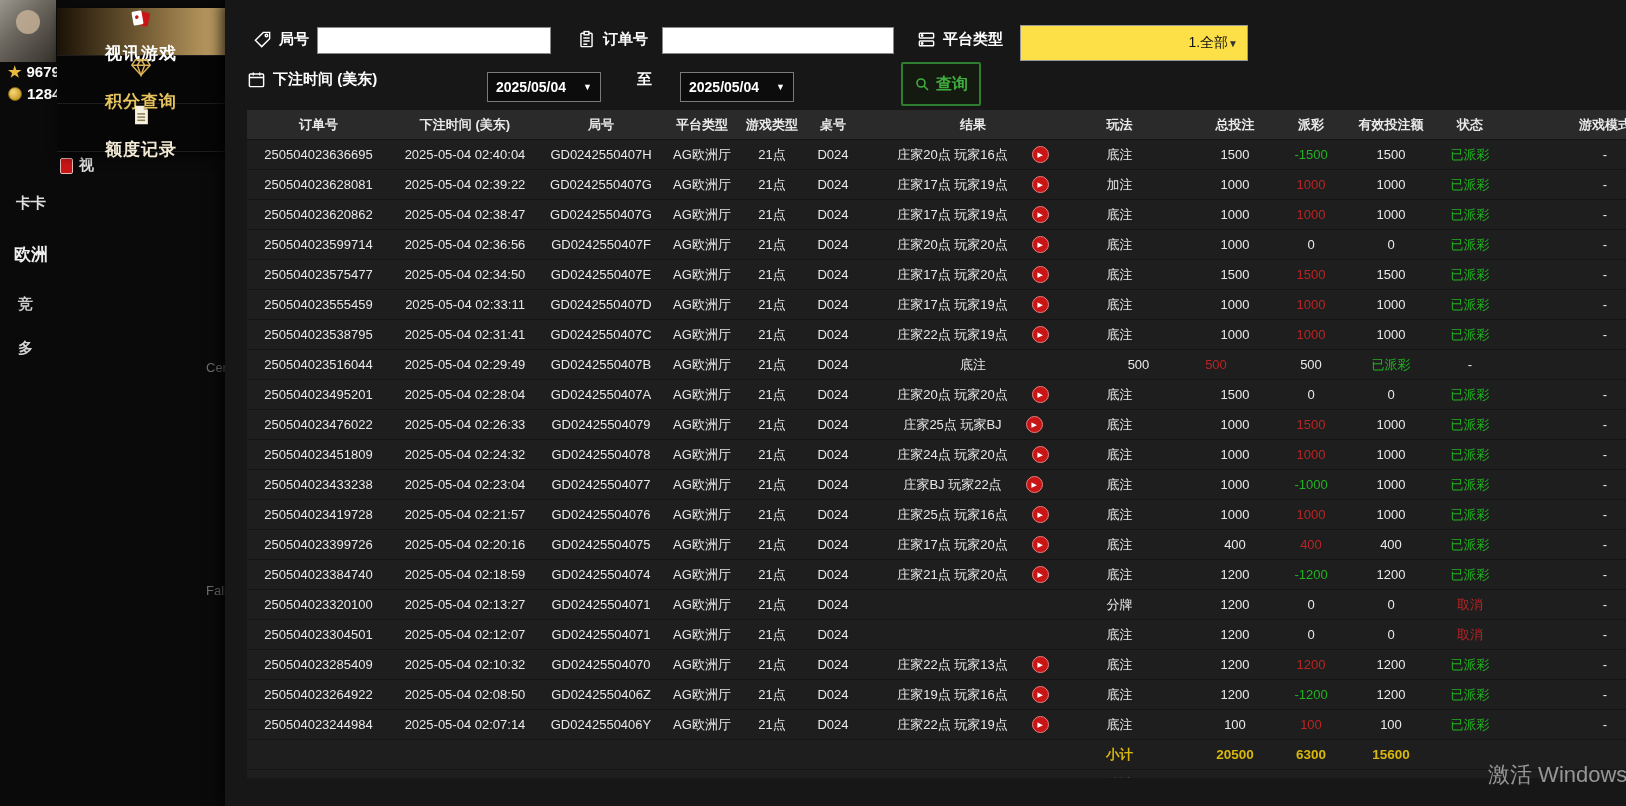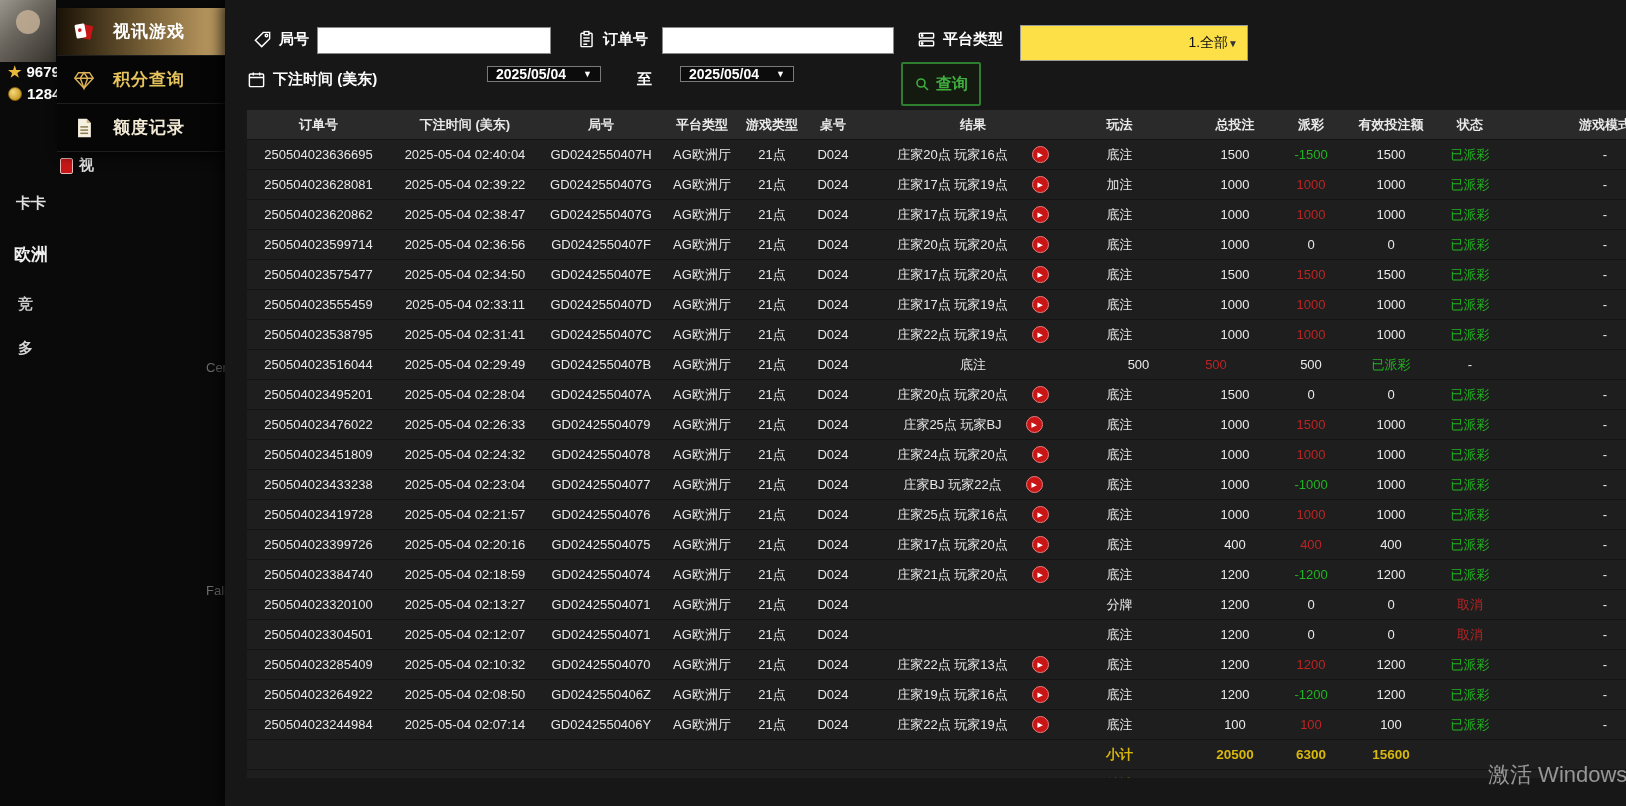--- a/index.html
+++ b/index.html
@@ -18,40 +18,40 @@
   .star-ic{color:#e8b93c;font-size:15px;line-height:1;}
   .coin-ic{width:14px;height:14px;border-radius:50%;
     background:radial-gradient(circle at 35% 35%,#f6d87a,#b8860b);border:1px solid #8a6508;box-sizing:border-box;}
   .frag{position:absolute;color:#ddd;font-weight:bold;font-size:15px;white-space:nowrap;}
   .frag-en{position:absolute;color:#6f6f6f;font-size:13px;font-weight:normal;white-space:nowrap;}
   .mini-card{display:inline-block;width:11px;height:14px;border-radius:2px;
     background:#c81616;border:1px solid #e2bdbd;vertical-align:middle;}
   
   .sidebar{position:absolute;left:57px;top:8px;width:168px;background:#060606;
     box-shadow:3px 4px 10px rgba(0,0,0,.7);}
-  .side-item{height:48px;display:flex;align-items:center;gap:18px;padding-left:16px;
-    border-bottom:1px solid #1d1d1d;cursor:pointer;box-sizing:border-box;}
+  .side-item{height:48px;display:flex;align-items:center;gap:12px;
+    border-bottom:1px solid #1d1d1d;cursor:pointer;box-sizing:border-box;flex-direction:column;}
   .side-item.active{background:linear-gradient(90deg,#1a1206 0%,#7a6238 55%,#c7a468 100%);}
   .side-label{font-size:17px;font-weight:bold;letter-spacing:1px;}
   .lbl-white{color:#ffffff;} .lbl-gold{color:#e6c35c;} .lbl-cream{color:#f3ead6;}
   .side-icon{width:22px;height:22px;flex:0 0 auto;}
   
   .main{position:absolute;left:225px;top:0;width:1401px;height:806px;background:#171717;
     box-shadow:-4px 0 14px rgba(0,0,0,.8);}
   .flabel{position:absolute;display:flex;align-items:center;gap:7px;
     color:#fff;font-weight:bold;font-size:15px;white-space:nowrap;}
   .ficon{width:19px;height:19px;flex:0 0 auto;}
   .text-input{position:absolute;height:27px;background:#ffffff;border:1px solid #888;
     font-size:13px;padding:0 6px;box-sizing:border-box;color:#222;}
   .platform-select{position:absolute;left:795px;top:25px;width:228px;height:36px;
     background:#fde047;border:1px solid #999;display:flex;align-items:center;
     justify-content:flex-end;padding:0 9px;font-size:14px;color:#111;
     cursor:pointer;box-sizing:border-box;}
   .sel-arrow{font-size:10px;color:#333;}
-  .date-select{position:absolute;top:66px;width:114px;height:16px;background:#0c0c0c;
+  .date-select{position:absolute;top:72px;width:114px;height:30px;background:#0c0c0c;
     border:1px solid #7a7a7a;color:#fff;display:flex;align-items:center;
     justify-content:space-between;padding:0 8px;font-size:14px;font-weight:bold;
     cursor:pointer;box-sizing:border-box;}
   .date-select .sel-arrow{color:#fff;font-size:9px;}
   .search-btn{position:absolute;left:676px;top:62px;width:80px;height:44px;
     background:#141a10;border:2px solid #2f7d2f;color:#3fae3f;display:flex;
     align-items:center;justify-content:center;gap:6px;font-size:16px;font-weight:bold;
     cursor:pointer;border-radius:2px;box-sizing:border-box;}
   
   .table-wrap{position:absolute;left:22px;top:110px;width:1379px;height:668px;

